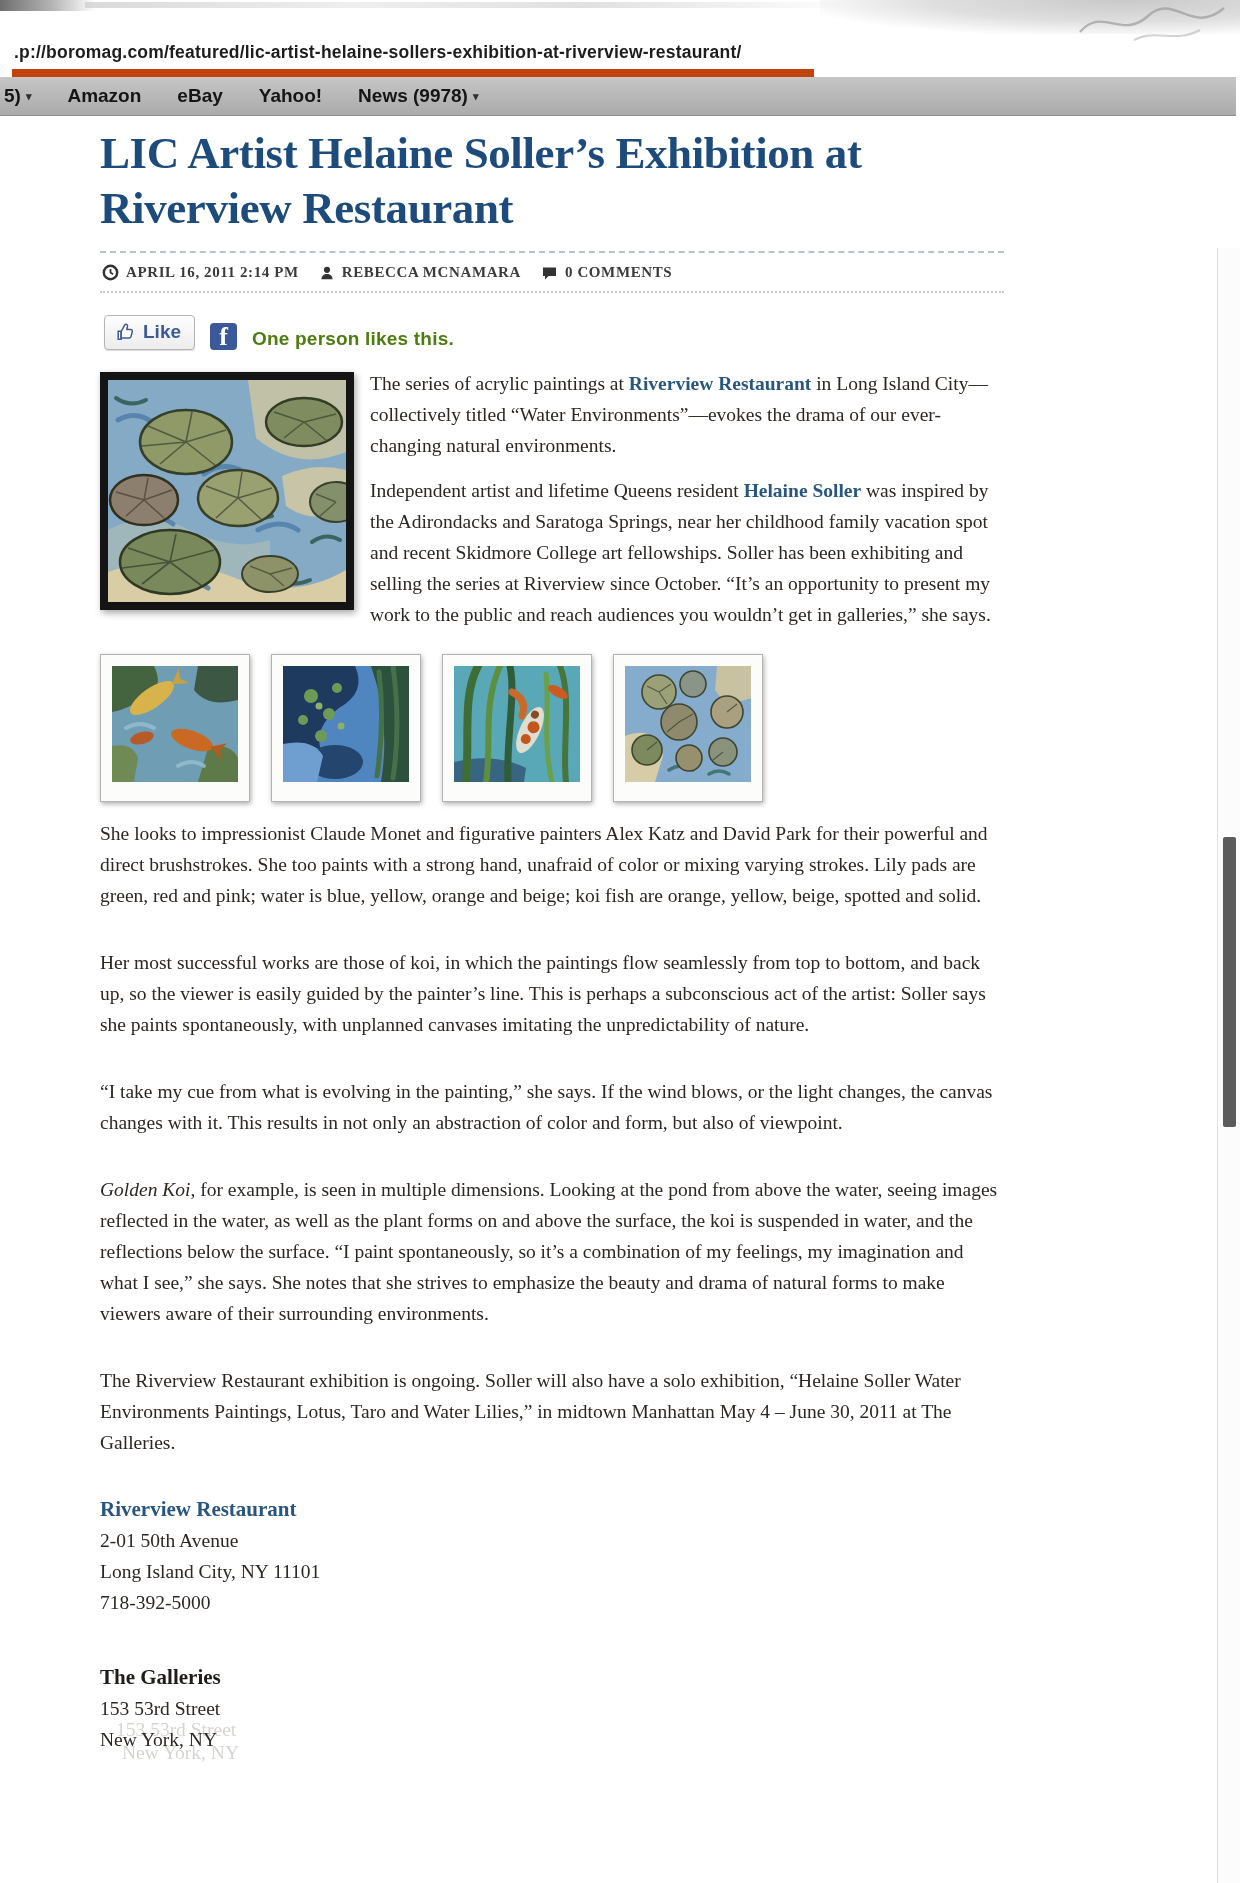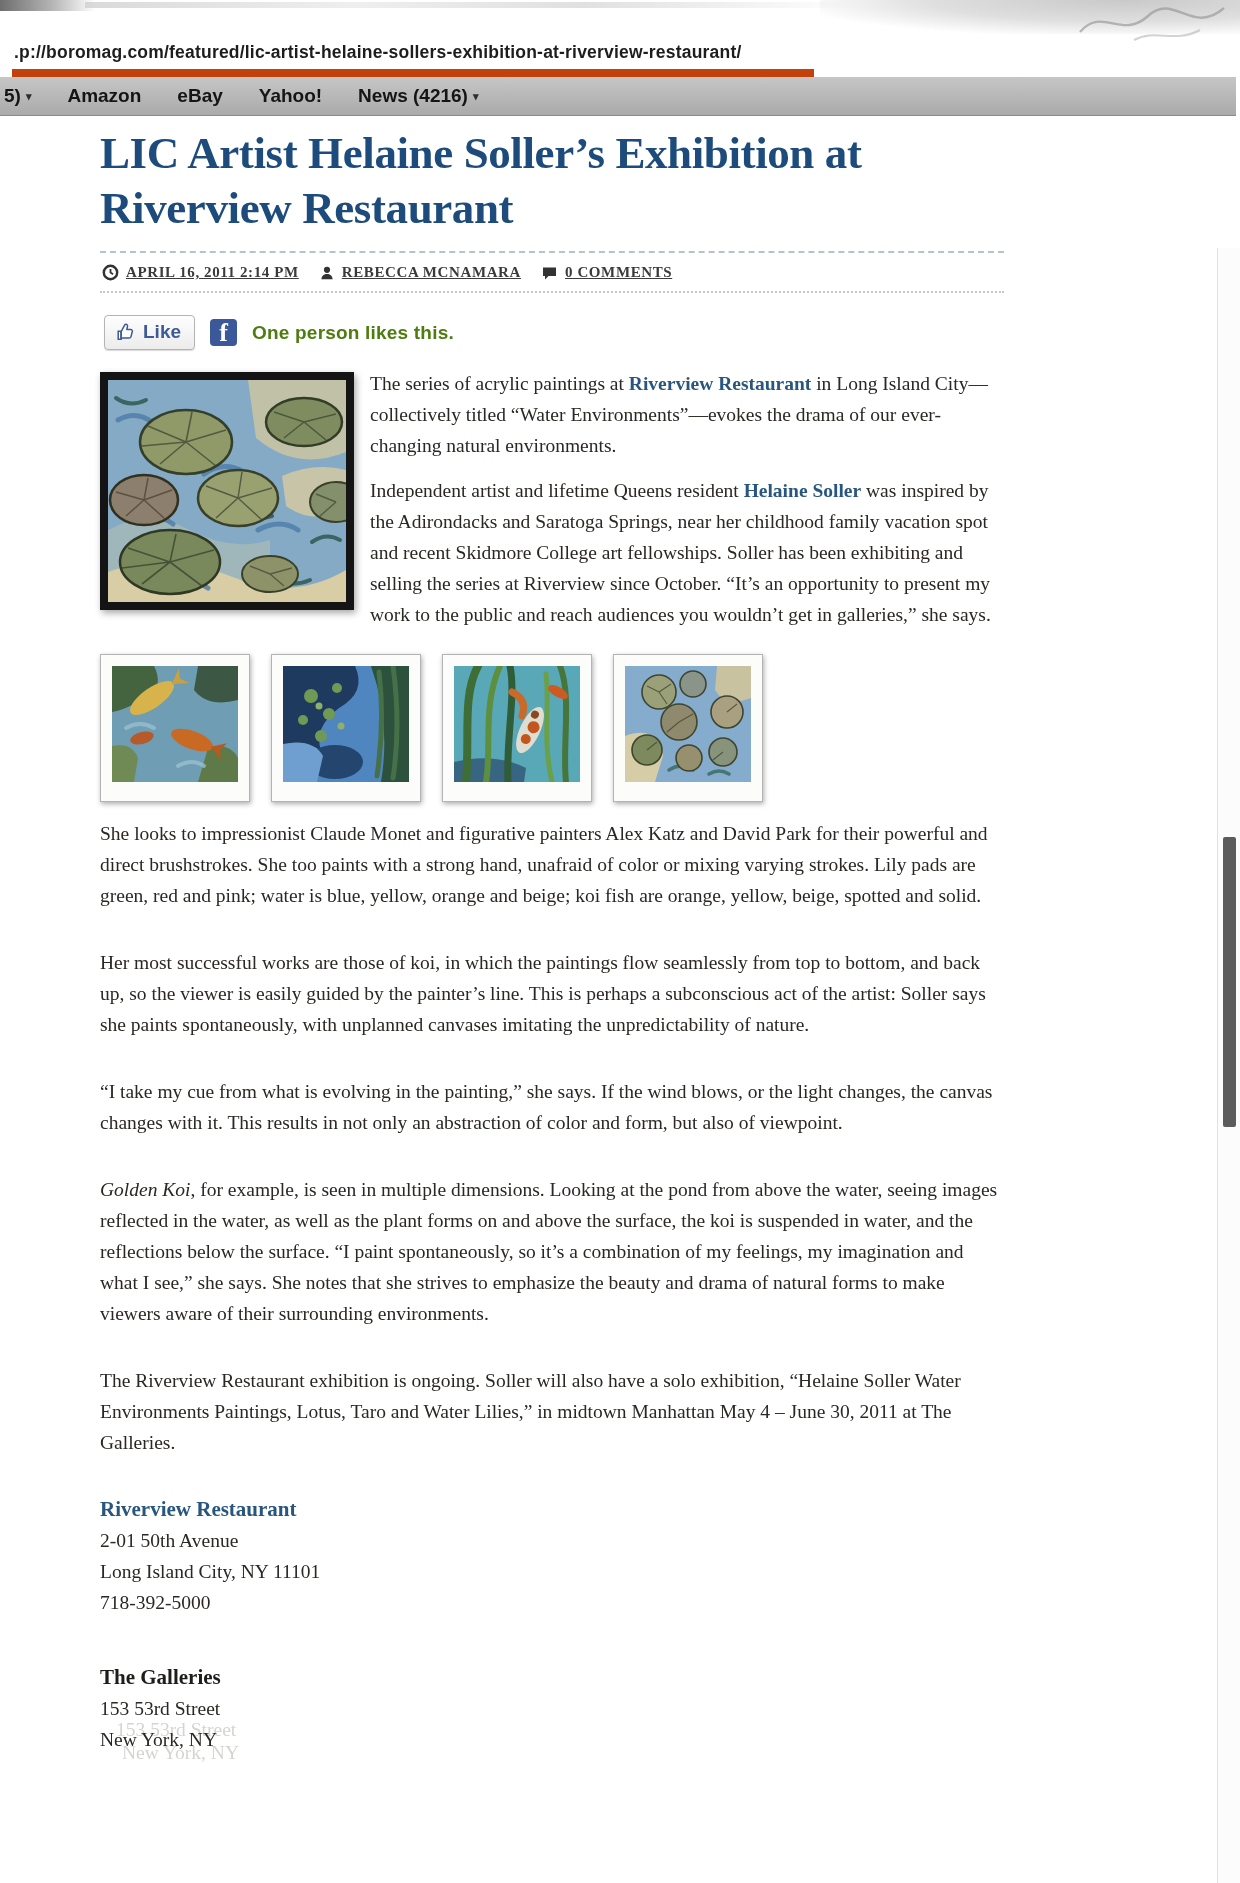--- a/index.html
+++ b/index.html
@@ -30,26 +30,26 @@
   
   .page{position:absolute;top:116px;left:0;width:1066px;box-sizing:border-box;
     padding:0 62px 0 100px;background:#fff;}
   h1.title{margin:10px 0 0;font-weight:700;font-size:45px;line-height:55px;
     color:#1d4c7c;letter-spacing:-.4px;}
   .title-line{display:block;}
   .rule1{margin-top:15px;border-top:2px dashed #b7c2cc;height:0;}
   .rule2{border-top:2px dotted #c6c6c6;height:0;}
   
   .byline{display:flex;align-items:center;gap:20px;padding:11px 0 10px 2px;
-    font-size:15px;font-weight:700;color:#3b3b3b;letter-spacing:.6px;text-decoration:underline;}
+    font-size:15px;font-weight:700;color:#3b3b3b;letter-spacing:.6px;}
   .meta-item{display:flex;align-items:center;gap:7px;}
   .meta-item svg{display:block;}
   .meta-link{cursor:pointer;}
   
-  .like-row{display:flex;align-items:center;gap:15px;margin:22px 0 0 4px;
+  .like-row{display:flex;align-items:flex-end;gap:15px;margin:22px 0 0 4px;
     font-family:"Liberation Sans",sans-serif;}
   .like-btn{display:inline-flex;align-items:center;gap:7px;padding:5px 13px 6px 11px;
     border:1px solid #b4b4b4;border-radius:4px;background:linear-gradient(#fefefe,#ececec);
     box-shadow:0 1px 1px rgba(0,0,0,.15);cursor:pointer;}
   .like-label{color:#3c5a96;font-weight:700;font-size:19px;}
   .fb-badge{width:27px;height:27px;border-radius:4px;background:#3b5998;color:#fff;
     display:flex;align-items:flex-end;justify-content:center;overflow:hidden;
     font-family:"Liberation Serif",serif;font-weight:700;font-size:26px;line-height:26px;}
   .like-status{font-size:19px;font-weight:700;color:#4d7c0f;letter-spacing:.2px;}
   
@@ -107,21 +107,21 @@
   <span class="bm-item">
     <span>Amazon</span>
   </span>
   <span class="bm-item">
     <span>eBay</span>
   </span>
   <span class="bm-item">
     <span>Yahoo!</span>
   </span>
   <span class="bm-item">
-    <span>News (4216)</span>
+    <span>News (9978)</span>
     <span class="bm-arrow">▾</span>
   </span>
 </div>
 
 <div class="page">
 
   <h1 class="title">
     <span class="title-line">LIC Artist Helaine Soller’s Exhibition at</span>
     <span class="title-line">Riverview Restaurant</span>
   </h1>

